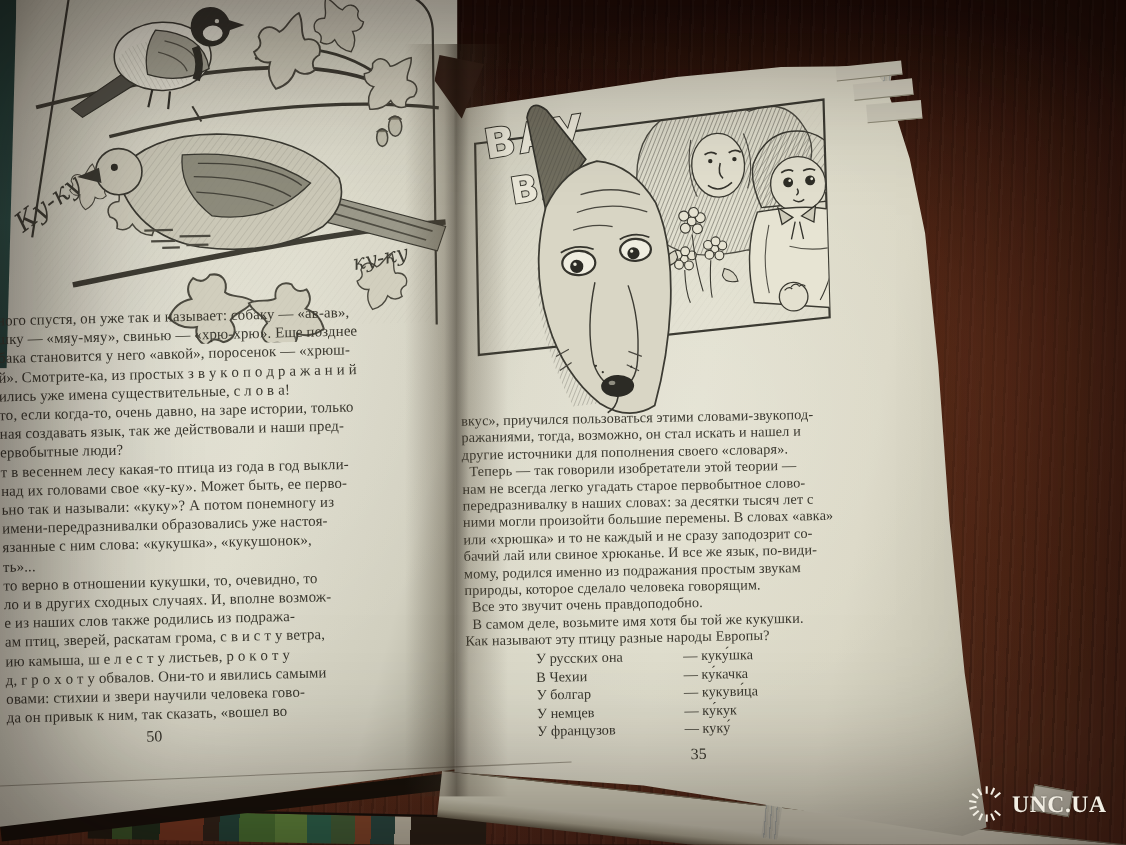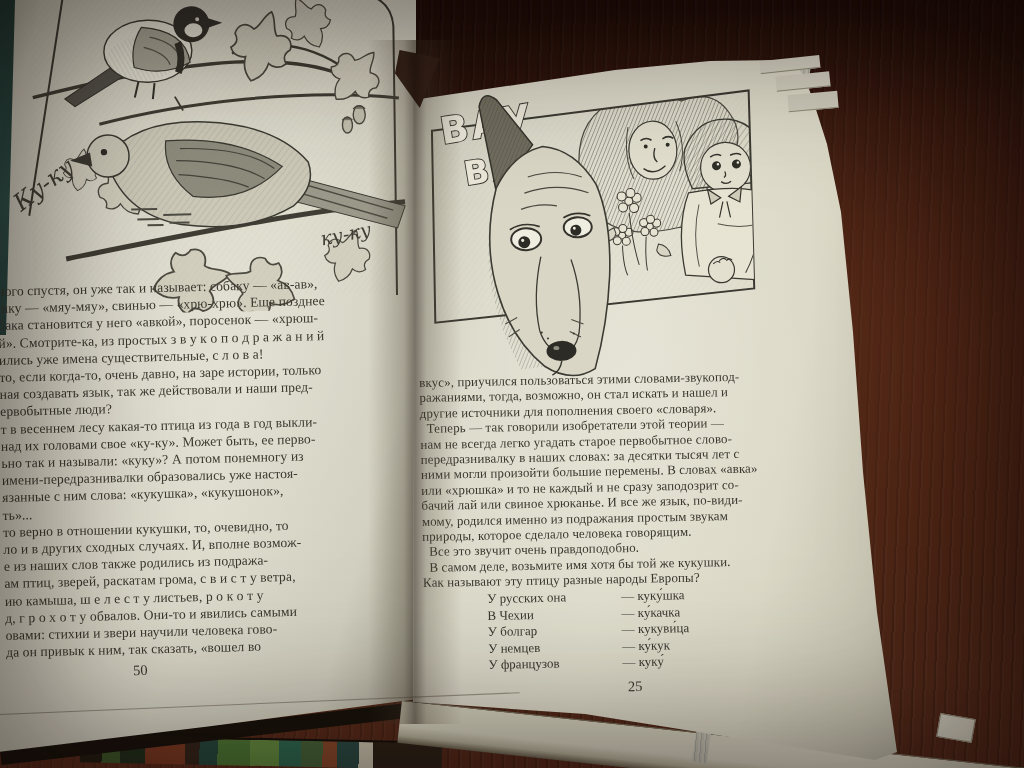--- a/index.html
+++ b/index.html
@@ -330,20 +330,39 @@
       <div class="name-row">
         <span class="country">У немцев</span>
         <span class="cname">— ку́кук</span>
       </div>
 
       <div class="name-row">
         <span class="country">У французов</span>
         <span class="cname">— куку́</span>
       </div>
     </div>
-  <div class="pagenum pn-right">25</div>
+  <div class="pagenum pn-right">35</div>
 
   <div class="gutter-gap-top"></div>
   <div class="gutter"></div>
   <div class="crease-left"></div>
 
+  <div class="watermark">
+    <svg width="38" height="42" viewBox="0 0 40 40">
+      <g stroke="#f2eee3" stroke-width="2" stroke-linecap="butt">
+        <line x1="20" y1="3" x2="20" y2="10" transform="rotate(0 20 20)"></line>
+        <line x1="20" y1="3" x2="20" y2="10" transform="rotate(25 20 20)"></line>
+        <line x1="20" y1="3" x2="20" y2="10" transform="rotate(50 20 20)"></line>
+        <line x1="20" y1="3" x2="20" y2="10" transform="rotate(130 20 20)"></line>
+        <line x1="20" y1="3" x2="20" y2="10" transform="rotate(155 20 20)"></line>
+        <line x1="20" y1="3" x2="20" y2="10" transform="rotate(180 20 20)"></line>
+        <line x1="20" y1="3" x2="20" y2="10" transform="rotate(205 20 20)"></line>
+        <line x1="20" y1="3" x2="20" y2="10" transform="rotate(230 20 20)"></line>
+        <line x1="20" y1="3" x2="20" y2="10" transform="rotate(255 20 20)"></line>
+        <line x1="20" y1="3" x2="20" y2="10" transform="rotate(280 20 20)"></line>
+        <line x1="20" y1="3" x2="20" y2="10" transform="rotate(305 20 20)"></line>
+        <line x1="20" y1="3" x2="20" y2="10" transform="rotate(330 20 20)"></line>
+      </g>
+    </svg>
+    <span class="wm-text">UNC.UA</span>
+  </div>
 
 </div>
 
 </body></html>

